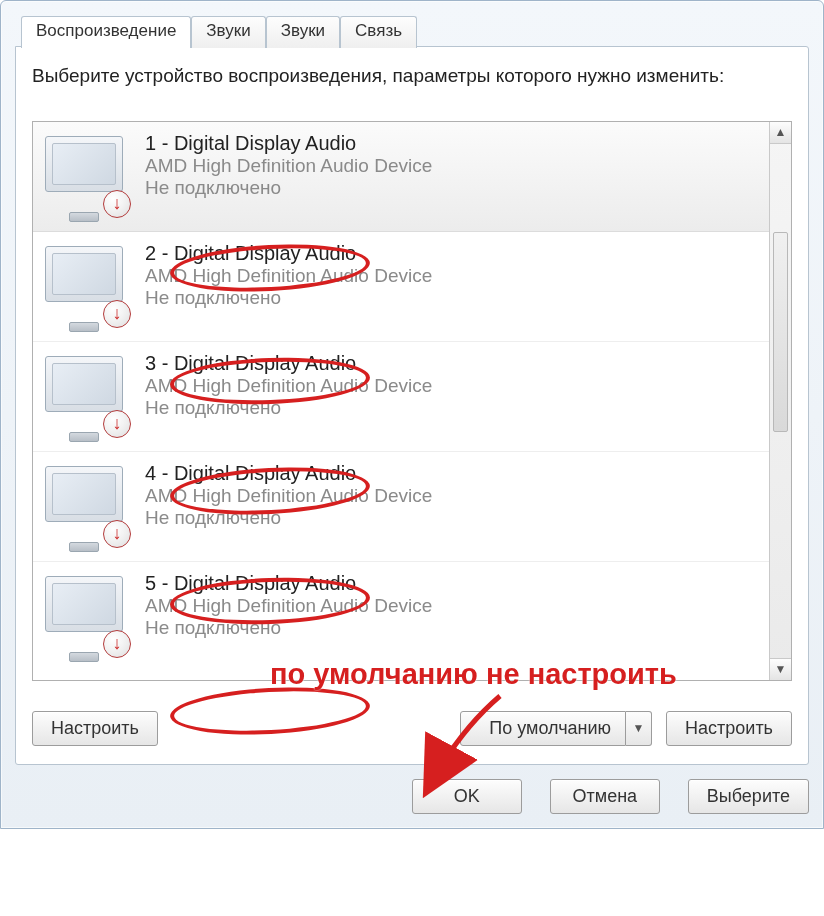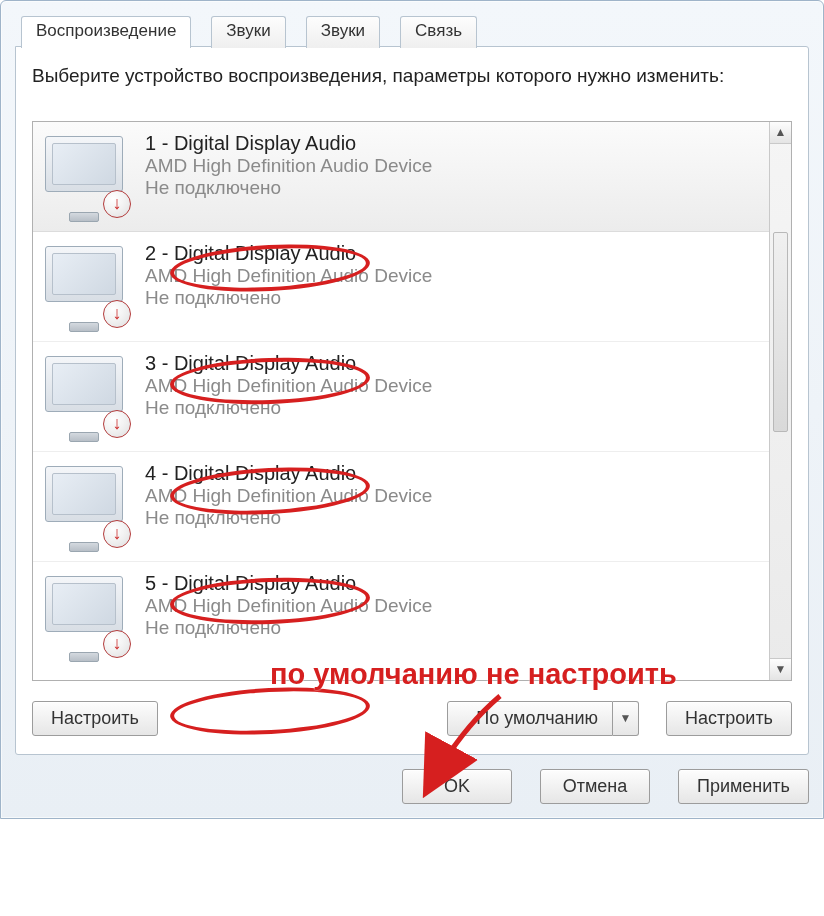--- a/index.html
+++ b/index.html
@@ -57,21 +57,21 @@
     color: #5a6b7a;
     font-family: Arial, sans-serif;
     font-size: 16px;
     font-weight: 700;
   }
   .client {
     padding: 14px;
   }
   .tabs {
     display: flex;
-    gap: 20px;
+    gap: 0;
     position: relative;
     top: 1px;
     margin-left: 6px;
   }
   .tab {
     border: 1px solid #b7c4d0;
     border-bottom: none;
     background: linear-gradient(#fdfdfd,#efefef);
     padding: 4px 14px 6px 14px;
     font-size: 17px;
@@ -180,22 +180,22 @@
   .sb-btn.bottom { position:absolute; bottom:0; left:0; right:0; border-top:1px solid #c9c9c9; border-bottom:none;}
   .sb-thumb {
     position:absolute; left:3px; right:3px;
     top: 110px; height: 200px;
     background: linear-gradient(#f0f0f0,#d9d9d9);
     border:1px solid #b8b8b8;
     border-radius:2px;
   }
   .btn-row {
     display:flex;
-    gap: 27px;
-    margin-top: 20px;
+    gap: 14px;
+    margin-top: 30px;
     align-items:center;
   }
   .btn {
     border:1px solid #9c9c9c;
     background: linear-gradient(#fdfdfd,#e6e6e6);
     border-radius:3px;
     padding: 6px 18px;
     font-size:18px;
     color:#333;
     box-shadow: 0 1px 0 #fff inset;
@@ -352,21 +352,21 @@
               <span>▼</span>
             </div>
         </div>
         <div class="btn"><span>Настроить</span></div>
       </div>
     </div>
 
     <div class="bottom-row">
       <div class="btn"><span>OK</span></div>
       <div class="btn"><span>Отмена</span></div>
-      <div class="btn"><span>Применить</span></div>
+      <div class="btn"><span>Выберите</span></div>
     </div>
   </div>
 </div>
 
 <div class="ann" style="left:170px; top:245px; width:200px; height:46px; transform:rotate(-3deg);"></div>
 <div class="ann" style="left:170px; top:358px; width:200px; height:46px; transform:rotate(-2deg);"></div>
 <div class="ann" style="left:170px; top:468px; width:200px; height:46px; transform:rotate(-3deg);"></div>
 <div class="ann" style="left:170px; top:578px; width:200px; height:46px; transform:rotate(-2deg);"></div>
 <div class="ann" style="left:170px; top:688px; width:200px; height:46px; transform:rotate(-3deg);"></div>
 

